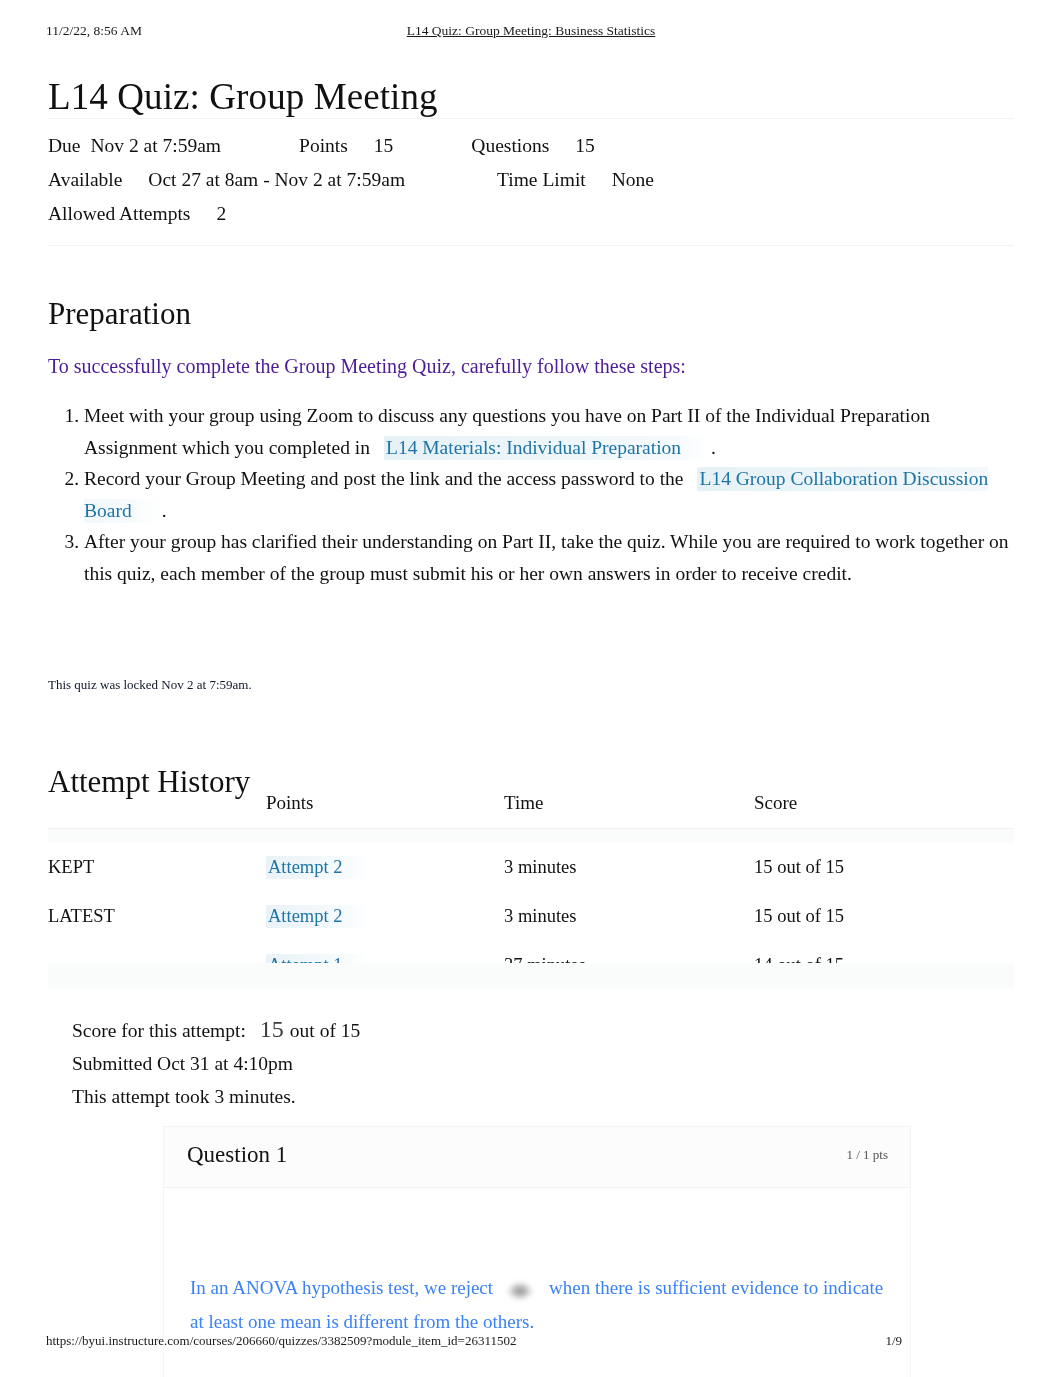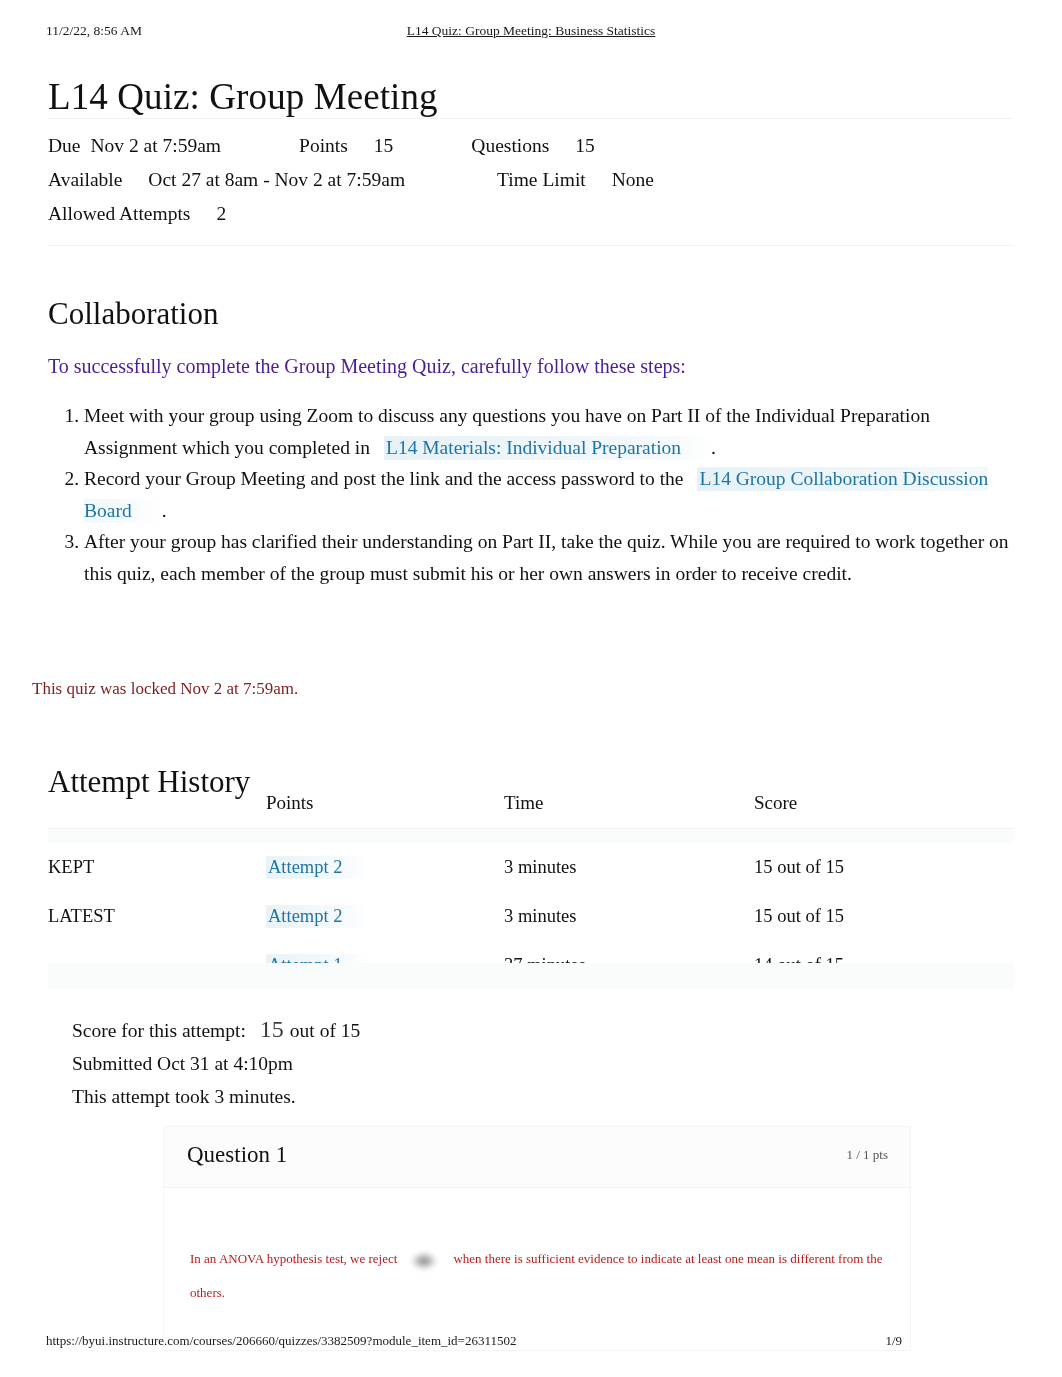--- a/index.html
+++ b/index.html
@@ -131,25 +131,25 @@
     text-decoration: none;
     background: linear-gradient(90deg, rgba(226,239,245,0.85), rgba(236,245,249,0.55) 88%, rgba(255,255,255,0) 100%);
     padding: 1px 30px 2px 2px;
     border-radius: 1px;
   }
   .lnk-pad { display: inline-block; width: 14px; }
 
   .locked-note {
     position: absolute;
     top: 658px;
-    left: 32px;
+    left: 48px;
     width: 940px;
-    font-size: 17px;
+    font-size: 13px;
     line-height: 28px;
-    color: #7f1d1d;
+    color: #0f172a;
   }
 
   
   .attempt-table {
     position: absolute;
     top: 792px;
     left: 48px;
     width: 966px;
     border-collapse: collapse;
     font-size: 18.5px;
@@ -248,23 +248,24 @@
   }
   .question-body {
     border: 1px solid #f4f5f6;
     border-top: none;
     padding: 54px 26px 40px 26px;
     box-sizing: border-box;
     min-height: 130px;
     background: #ffffff;
   }
   .question-text {
-    font-size: 13px;
+    font-size: 19px;
     line-height: 34px;
-    color: #b91c1c;
+    color: #3b82f6;
+    margin-top: 29px;
   }
   .redacted-glyph {
     display: inline-block;
     width: 26px;
     height: 18px;
     margin: 0 16px -2px 14px;
     border-radius: 50%;
     background: radial-gradient(ellipse at 50% 50%, rgba(60,60,60,0.62) 0%, rgba(110,110,110,0.42) 38%, rgba(175,175,175,0.2) 62%, rgba(255,255,255,0) 82%);
     filter: blur(2.6px);
     vertical-align: middle;
@@ -310,21 +311,21 @@
       <span class="lbl">Due</span><span class="sp-sm"></span><span class="val">Nov 2 at 7:59am</span><span class="sp-lg"></span><span class="lbl">Points</span><span class="sp-md"></span><span class="val">15</span><span class="sp-lg"></span><span class="lbl">Questions</span><span class="sp-md"></span><span class="val">15</span>
     </div>
     <div class="meta-row">
       <span class="lbl">Available</span><span class="sp-md"></span><span class="val">Oct 27 at 8am - Nov 2 at 7:59am</span><span class="sp-xl"></span><span class="lbl">Time Limit</span><span class="sp-md"></span><span class="val">None</span>
     </div>
     <div class="meta-row">
       <span class="lbl">Allowed Attempts</span><span class="sp-md"></span><span class="val">2</span>
     </div>
   </div>
 
-  <h2 class="h2-sec" id="instructions-heading">Collaboration</h2>
+  <h2 class="h2-sec" id="instructions-heading">Preparation</h2>
 
   <p class="intro-para">To successfully complete the Group Meeting Quiz, carefully follow these steps:</p>
 
   <ol class="steps">
     <li><span>Meet with your group using Zoom to discuss any questions you have on Part II of the Individual Preparation Assignment which you completed in</span><span class="lnk-pad"></span><a class="doc-link" href="#">L14 Materials: Individual Preparation</a><span>.</span></li>
     <li><span>Record your Group Meeting and post the link and the access password to the</span><span class="lnk-pad"></span><a class="doc-link" href="#">L14 Group Collaboration Discussion Board</a><span>.</span></li>
     <li>After your group has clarified their understanding on Part II, take the quiz. While you are required to work together on this quiz, each member of the group must submit his or her own answers in order to receive credit.</li>
   </ol>
 
   <p class="locked-note">This quiz was locked Nov 2 at 7:59am.</p>

